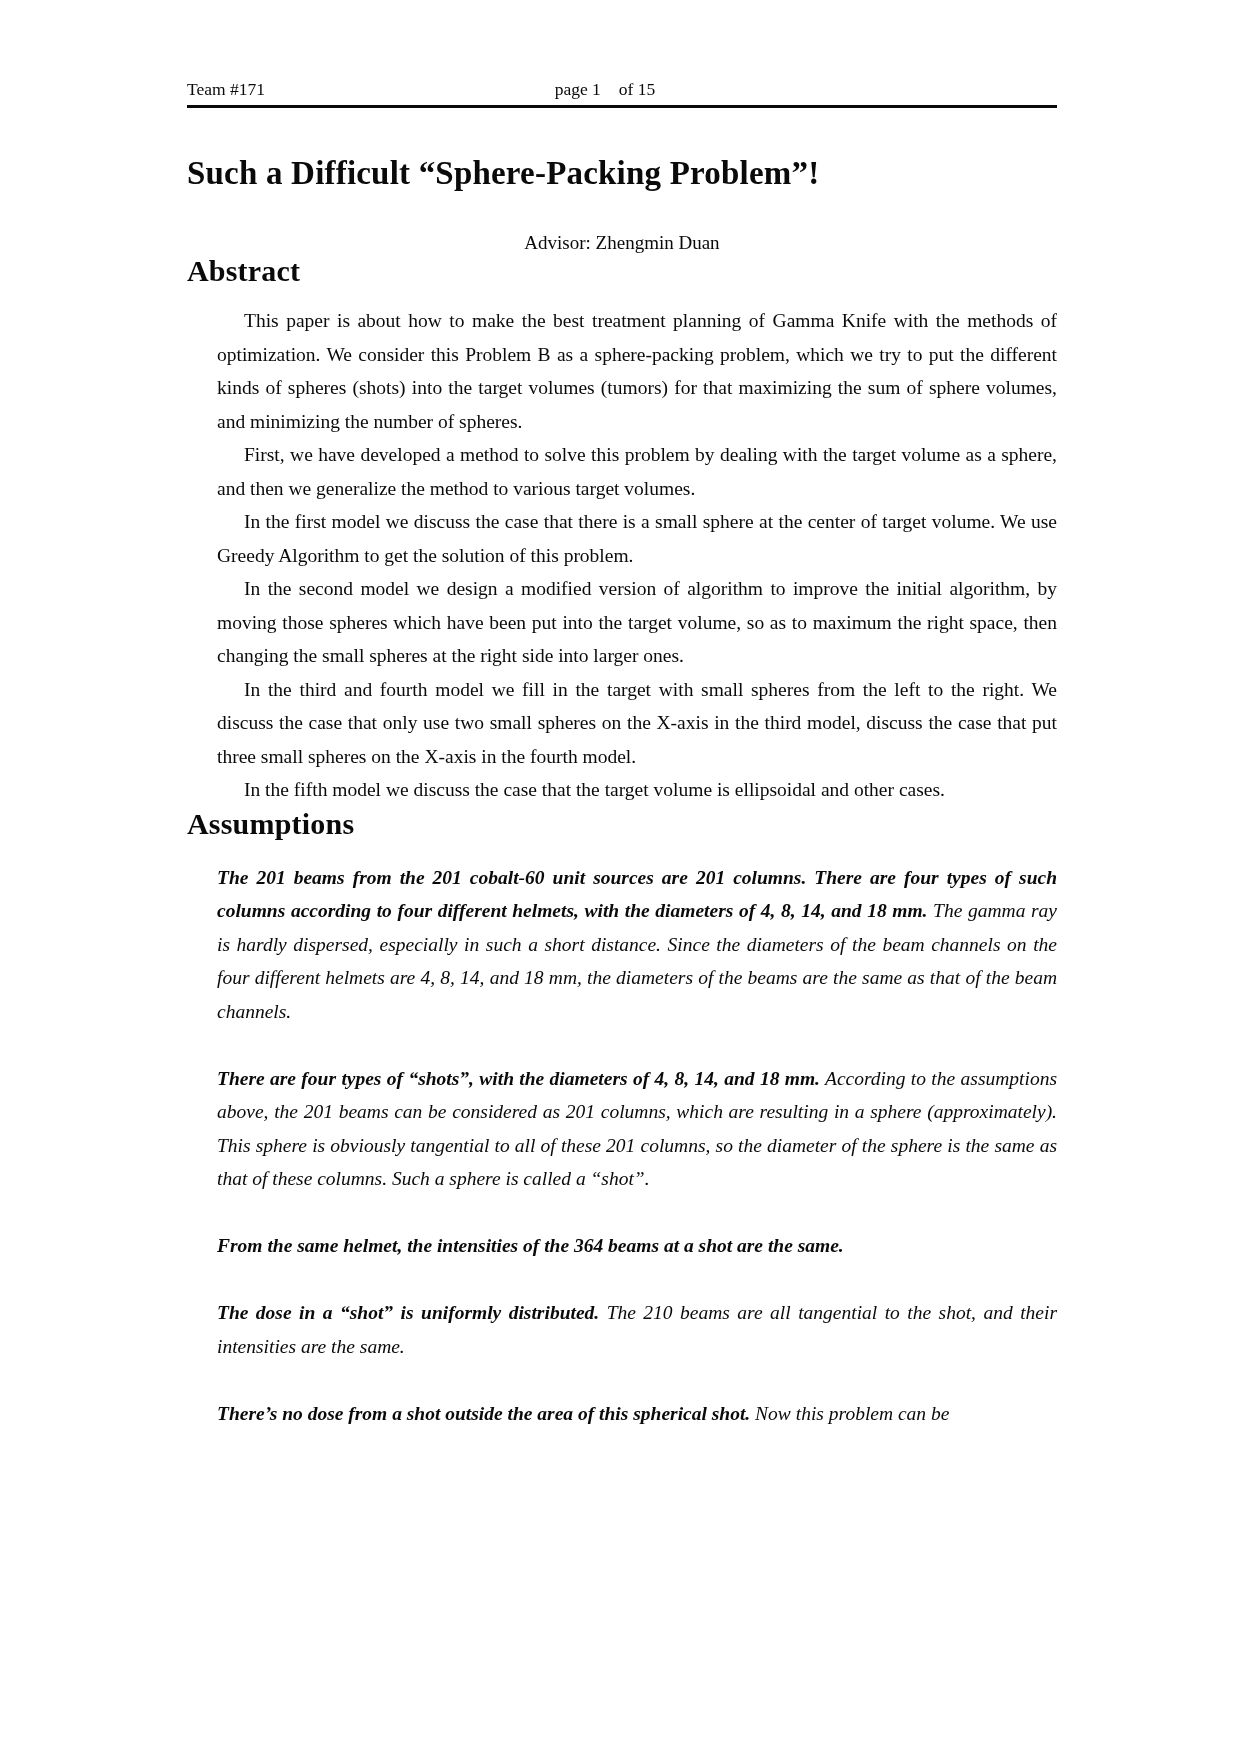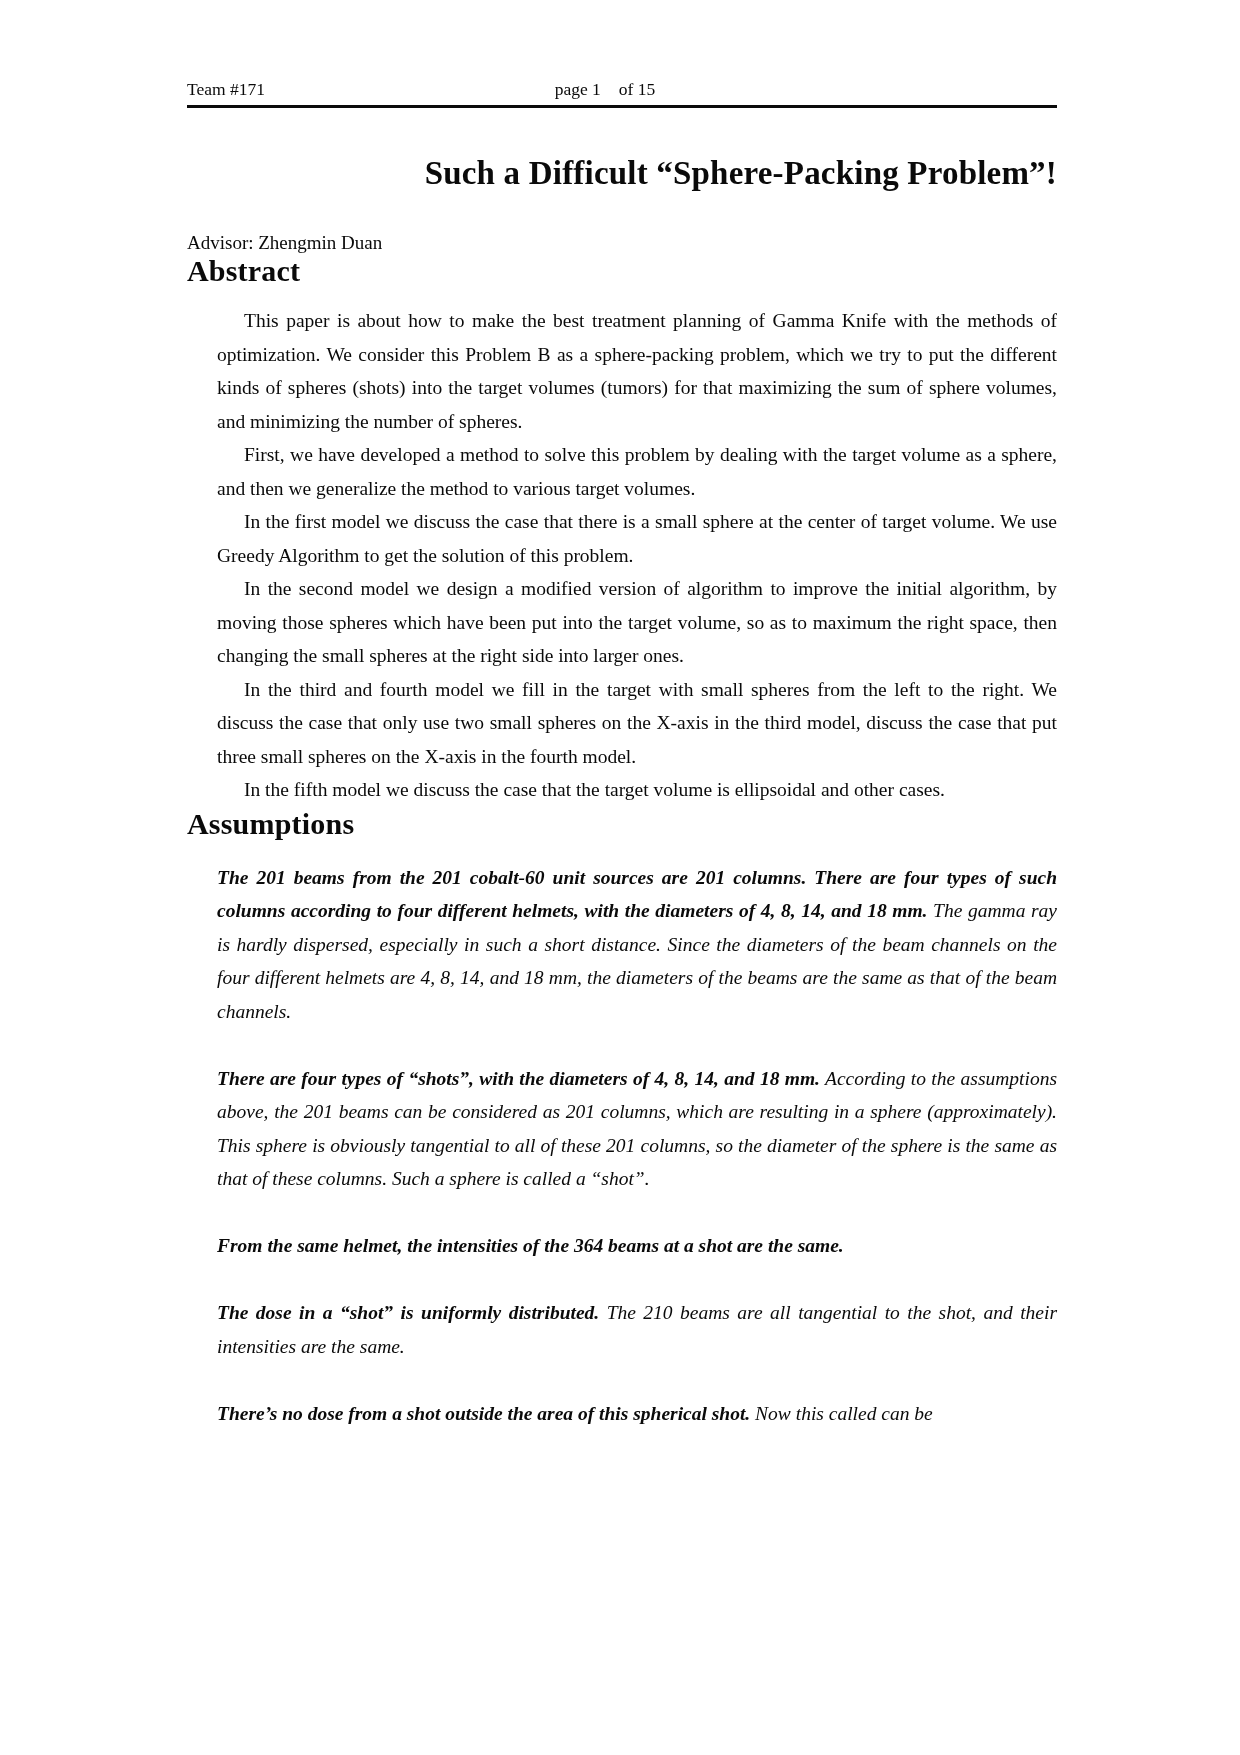--- a/index.html
+++ b/index.html
@@ -34,28 +34,29 @@
     left: 10px;
     right: 0;
     top: 0;
     text-align: center;
     transform: translateX(-22px);
   }
   .header-center .of-label { margin-left: 18px; }
   
   .title {
     margin: 45px 0 0 0;
-    text-align: right;
+    text-align: left;
     font-size: 33px;
     font-weight: bold;
     line-height: 1.25;
     letter-spacing: 0.2px;
   }
   .advisor {
     margin: 38px 0 0 0;
+    text-align: center;
     font-size: 19px;
   }
   
   h2.section-heading {
     font-size: 30px;
     font-weight: bold;
     margin: 0;
     letter-spacing: 0.2px;
   }
   .abstract-heading { margin-top: 72px; }
@@ -107,16 +108,16 @@
     <p>In the fifth model we discuss the case that the target volume is ellipsoidal and other cases.</p>
   </div>
 
   <h2 class="section-heading assumptions-heading">Assumptions</h2>
 
   <div class="bodytext assumptions-body">
     <p><b>The 201 beams from the 201 cobalt-60 unit sources are 201 columns. There are four types of such columns according to four different helmets, with the diameters of 4, 8, 14, and 18 mm.</b> <span>The gamma ray is hardly dispersed, especially in such a short distance. Since the diameters of the beam channels on the four different helmets are 4, 8, 14, and 18 mm, the diameters of the beams are the same as that of the beam channels.</span></p>
     <p><b>There are four types of “shots”, with the diameters of 4, 8, 14, and 18 mm.</b> <span>According to the assumptions above, the 201 beams can be considered as 201 columns, which are resulting in a sphere (approximately). This sphere is obviously tangential to all of these 201 columns, so the diameter of the sphere is the same as that of these columns. Such a sphere is called a “shot”.</span></p>
     <p><b>From the same helmet, the intensities of the 364 beams at a shot are the same.</b> <span></span></p>
     <p><b>The dose in a “shot” is uniformly distributed.</b> <span>The 210 beams are all tangential to the shot, and their intensities are the same.</span></p>
-    <p><b>There’s no dose from a shot outside the area of this spherical shot.</b> <span>Now this called can be</span></p>
+    <p><b>There’s no dose from a shot outside the area of this spherical shot.</b> <span>Now this problem can be</span></p>
   </div>
 
 </div>
 
 </body></html>

